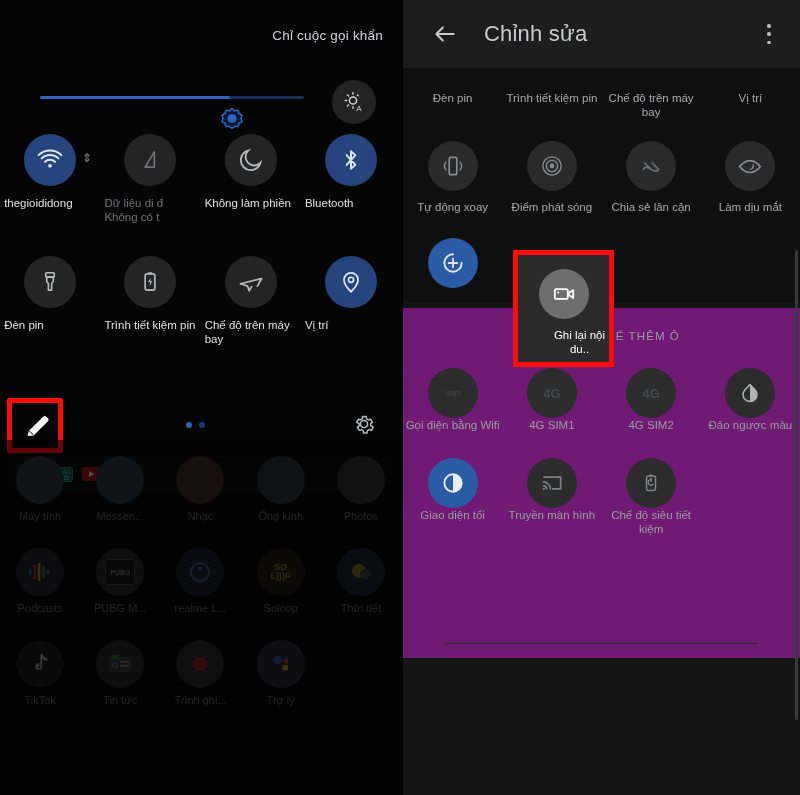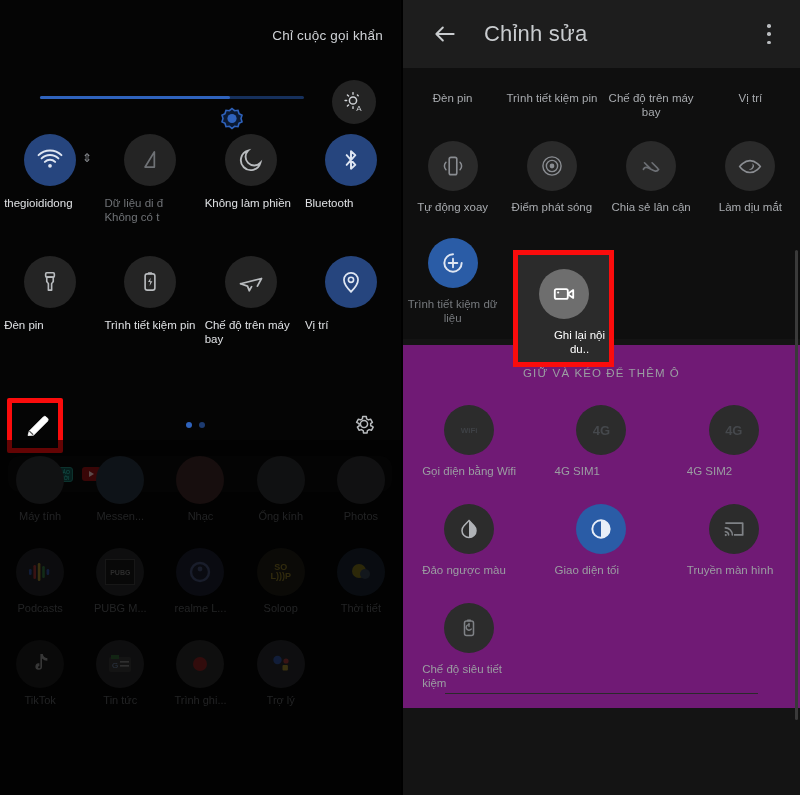--- a/index.html
+++ b/index.html
@@ -212,31 +212,31 @@
 
   .add-section {
     position: relative; background: #701a75; margin-top: 6px;
     padding: 22px 0 18px 0; min-height: 350px;
   }
   .add-title {
     text-align: center; color: #9b9ea2; font-size: 11.5px;
     letter-spacing: 1.1px; margin-bottom: 26px;
   }
   .add-grid {
-    display: grid; grid-template-columns: repeat(3, 1fr); row-gap: 26px;
+    display: grid; grid-template-columns: repeat(4, 1fr); row-gap: 26px;
   }
   .acirc {
     width: 50px; height: 50px; border-radius: 50%;
     background: #2c2c2c;
     display: flex; align-items: center; justify-content: center;
     color: #6b6e72; font-size: 13px; font-weight: bold;
   }
   .acirc.on { background: #2a5ca6; }
   .alabel {
-    margin-top: 9px; width: 94px; 
+    width: 94px; text-align: center;
     color: #9b9ea2; font-size: 11.5px; line-height: 14px;
   }
   .sec-divider {
     position: absolute; left: 42px; right: 42px; bottom: 14px;
     height: 1px; background: #2a2a2a;
   }
   .rscroll {
     position: absolute; right: 2px; top: 250px;
     width: 3px; height: 470px; border-radius: 2px; background: #3a3a3a;
   }
@@ -582,21 +582,20 @@
       </div>
 
       <div class="edit-grid" style="margin-top:24px; position:relative">
         <div class="ecell">
           <div class="ecirc on">
             <svg width="26" height="26" viewBox="0 0 24 24">
               <path d="M12 4a8 8 0 108 8" fill="none" stroke="#dfe6f2" stroke-width="1.8" stroke-linecap="round"></path>
               <path d="M12 8v8M8 12h8" stroke="#dfe6f2" stroke-width="1.7" stroke-linecap="round"></path>
             </svg>
           </div>
-          <div class="elabel muted">Trình tiết kiệm dữ liệu</div>
         </div>
 
         <div class="ecell"></div>
         <div class="ecell"></div>
         <div class="ecell"></div>
 
         <div class="rec-highlight">
           <div class="ecirc grey-on">
             <svg width="26" height="26" viewBox="0 0 24 24">
               <rect x="3.5" y="7.5" width="12" height="9" rx="1.5" fill="none" stroke="#ffffff" stroke-width="1.7"></rect>

